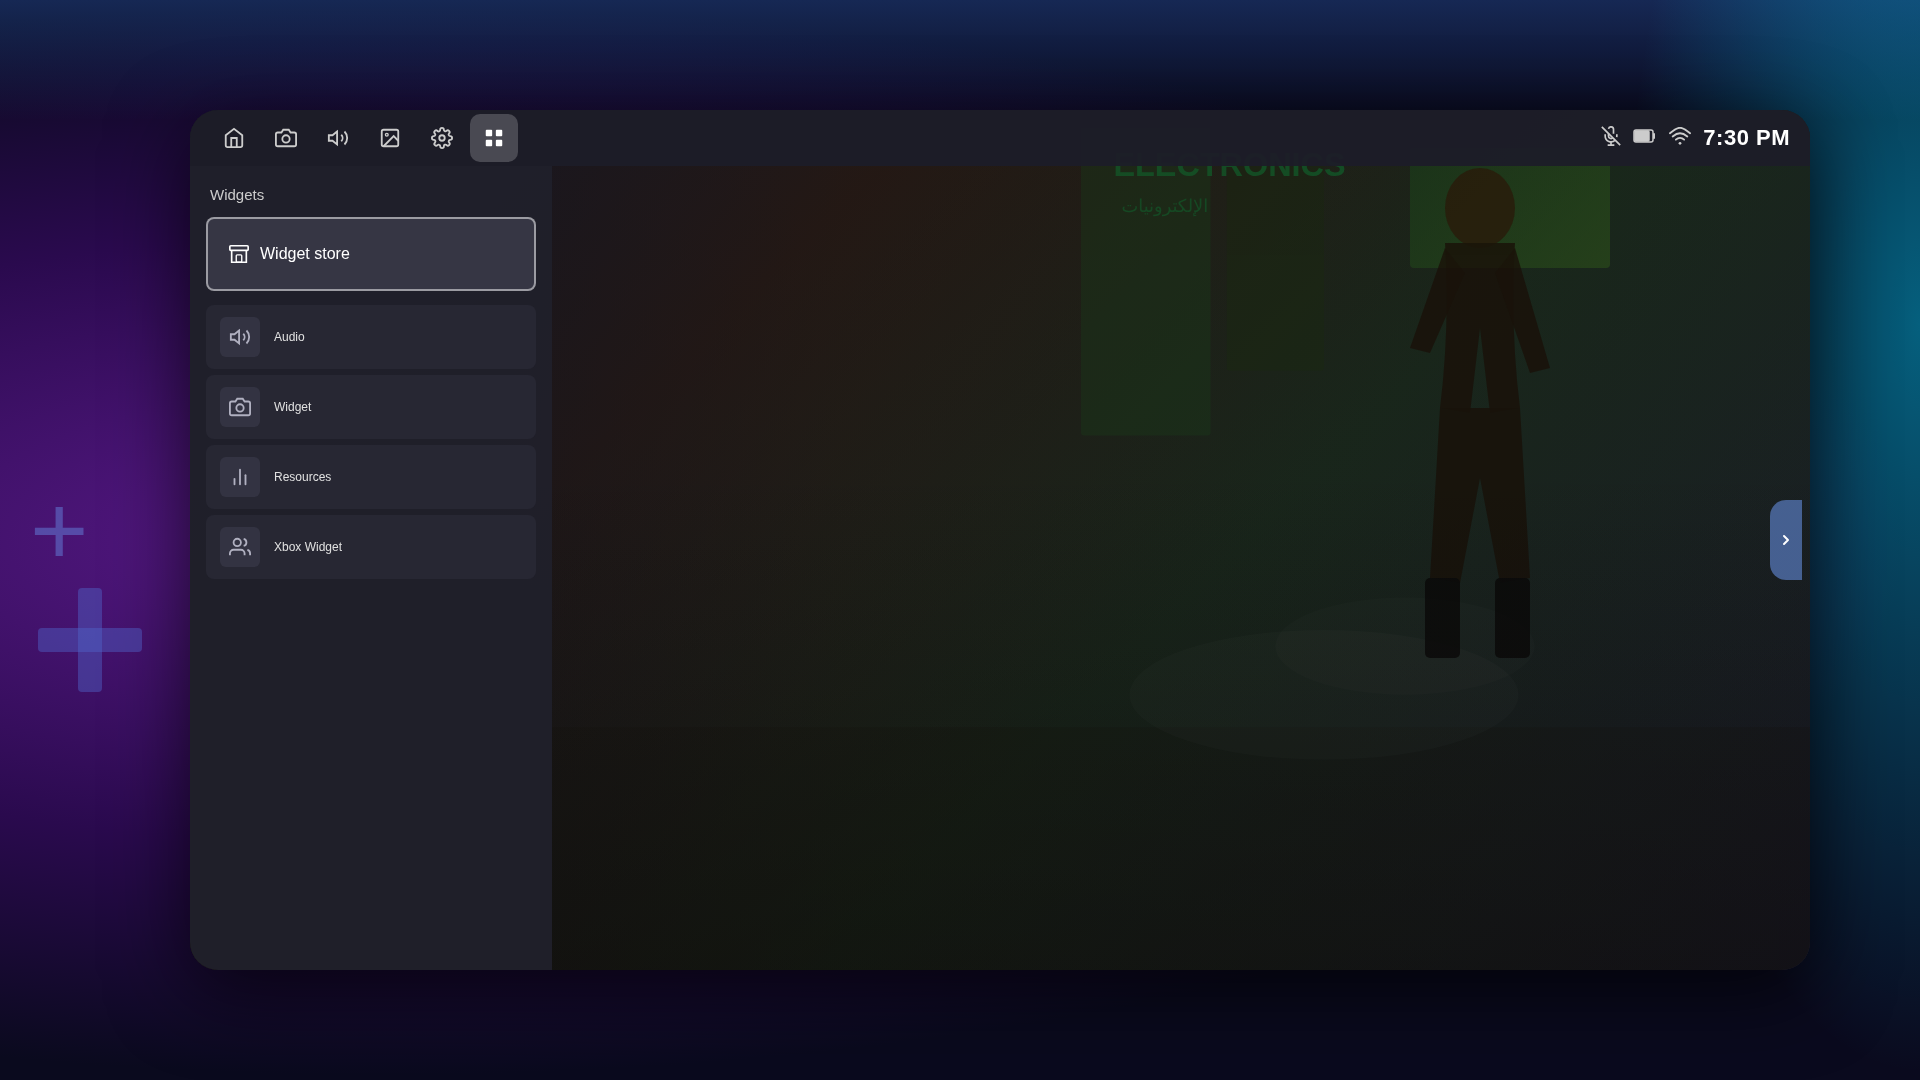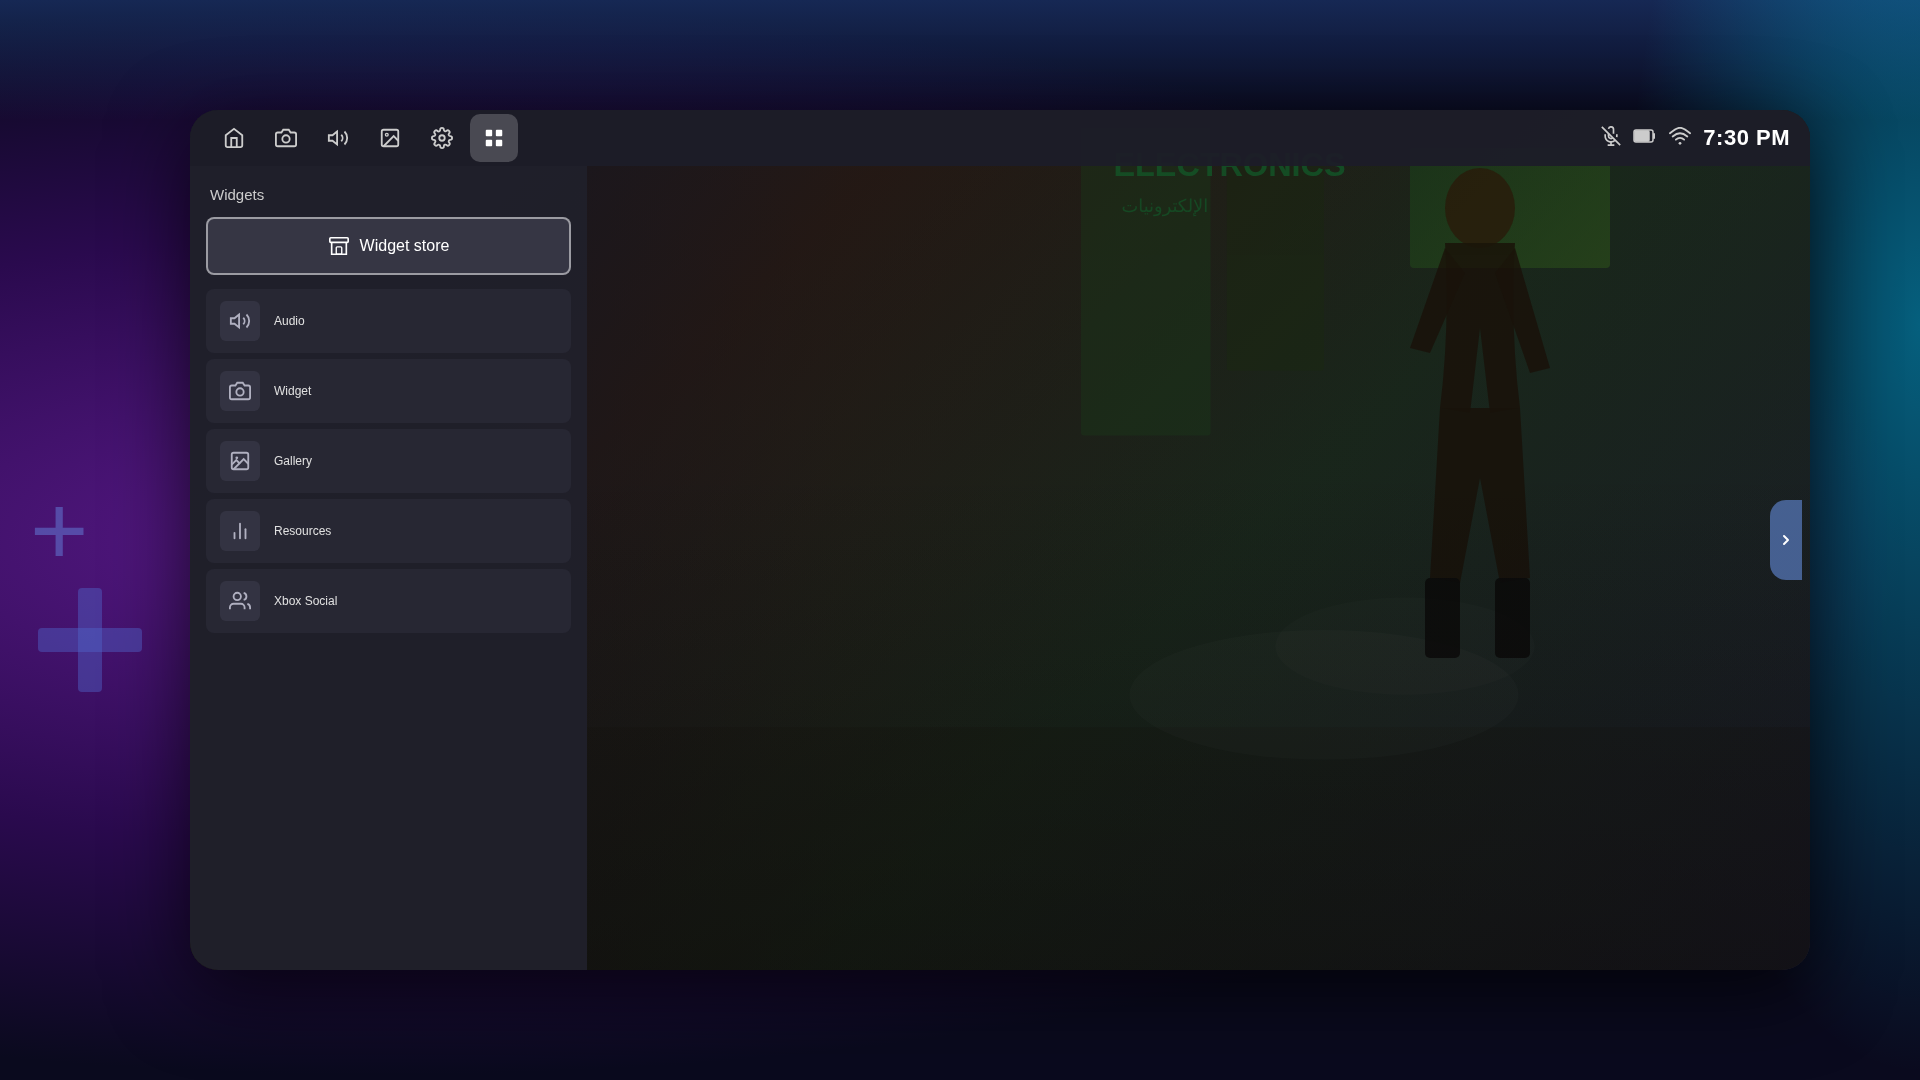--- a/index.html
+++ b/index.html
@@ -151,21 +151,21 @@
     .status-icon {
       font-size: 18px;
       color: #cccccc;
     }
 
     
     .widgets-panel {
       position: absolute;
       top: 56px;
       left: 0;
-      width: 397px;
+      width: 362px;
       background: rgba(32,32,42,0.97);
       z-index: 8;
       padding: 20px 16px;
       display: flex;
       flex-direction: column;
       gap: 6px;
       bottom: 0;
     }
 
     .widgets-title {
@@ -175,24 +175,24 @@
       margin-bottom: 8px;
       padding-left: 4px;
     }
 
     
     .widget-store-btn {
       width: 100%;
       background: rgba(60,60,75,0.8);
       border: 2px solid rgba(255,255,255,0.5);
       border-radius: 8px;
-      padding: 16px 20px;
-      display: flex;
-      align-items: center;
-      justify-content: center;
+      padding: 24px 20px;
+      display: flex;
+      align-items: center;
+      justify-content: flex-start;
       gap: 10px;
       color: white;
       font-size: 16px;
       cursor: pointer;
       margin-bottom: 8px;
     }
 
     
     .widget-item {
       display: flex;
@@ -428,31 +428,20 @@
     <div class="widget-item">
       <div class="widget-icon-box">
         <svg width="22" height="22" viewBox="0 0 24 24" fill="none">
           <path d="M23 19a2 2 0 0 1-2 2H3a2 2 0 0 1-2-2V8a2 2 0 0 1 2-2h4l2-3h6l2 3h4a2 2 0 0 1 2 2z" stroke="#b0b0c0" stroke-width="2" fill="none"></path>
           <circle cx="12" cy="13" r="4" stroke="#b0b0c0" stroke-width="2" fill="none"></circle>
         </svg>
       </div>
       <span>Widget</span>
     </div>
 
-    <div class="widget-item">
-      <div class="widget-icon-box">
-        <svg width="22" height="22" viewBox="0 0 24 24" fill="none">
-          <rect x="3" y="3" width="18" height="18" rx="2" stroke="#b0b0c0" stroke-width="2" fill="none"></rect>
-          <circle cx="8.5" cy="8.5" r="1.5" fill="#b0b0c0"></circle>
-          <polyline points="21,15 16,10 5,21" stroke="#b0b0c0" stroke-width="2" fill="none"></polyline>
-          <path d="M3 16l5-5 4 4" stroke="#b0b0c0" stroke-width="2" fill="none"></path>
-        </svg>
-      </div>
-      <span>Gallery</span>
-    </div>
 
 
     <div class="widget-item">
       <div class="widget-icon-box">
         <svg width="22" height="22" viewBox="0 0 24 24" fill="none">
           <line x1="18" y1="20" x2="18" y2="10" stroke="#b0b0c0" stroke-width="2" stroke-linecap="round"></line>
           <line x1="12" y1="20" x2="12" y2="4" stroke="#b0b0c0" stroke-width="2" stroke-linecap="round"></line>
           <line x1="6" y1="20" x2="6" y2="14" stroke="#b0b0c0" stroke-width="2" stroke-linecap="round"></line>
         </svg>
       </div>
@@ -461,21 +450,21 @@
 
     <div class="widget-item">
       <div class="widget-icon-box">
         <svg width="22" height="22" viewBox="0 0 24 24" fill="none">
           <path d="M17 21v-2a4 4 0 0 0-4-4H5a4 4 0 0 0-4 4v2" stroke="#b0b0c0" stroke-width="2" fill="none"></path>
           <circle cx="9" cy="7" r="4" stroke="#b0b0c0" stroke-width="2" fill="none"></circle>
           <path d="M23 21v-2a4 4 0 0 0-3-3.87" stroke="#b0b0c0" stroke-width="2" fill="none"></path>
           <path d="M16 3.13a4 4 0 0 1 0 7.75" stroke="#b0b0c0" stroke-width="2" fill="none"></path>
         </svg>
       </div>
-      <span>Xbox Social</span>
+      <span>Xbox Widget</span>
     </div>
 
   </div>
 
   <div class="right-scroll">
     <svg width="14" height="14" viewBox="0 0 14 14" fill="none">
       <polyline points="5,3 9,7 5,11" stroke="white" stroke-width="2" stroke-linecap="round" stroke-linejoin="round"></polyline>
     </svg>
   </div>
 

